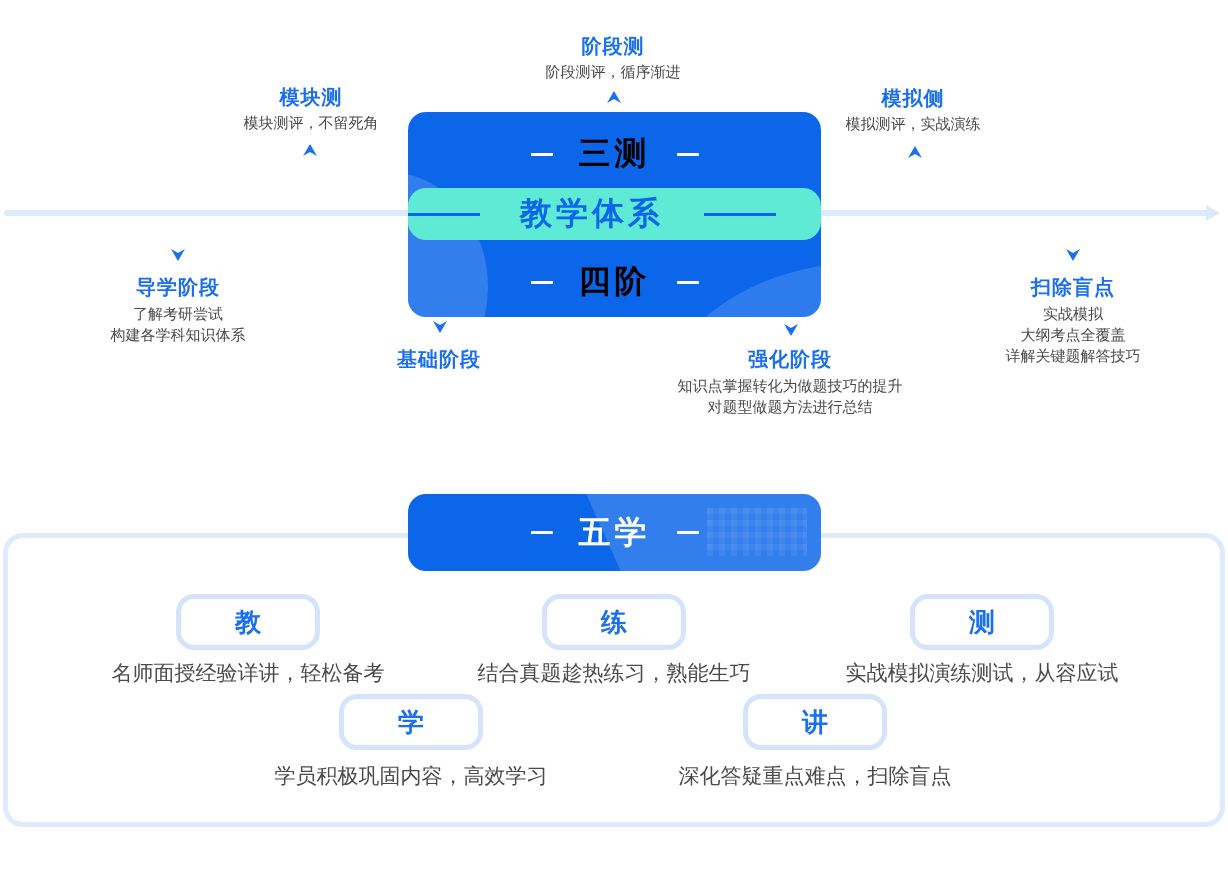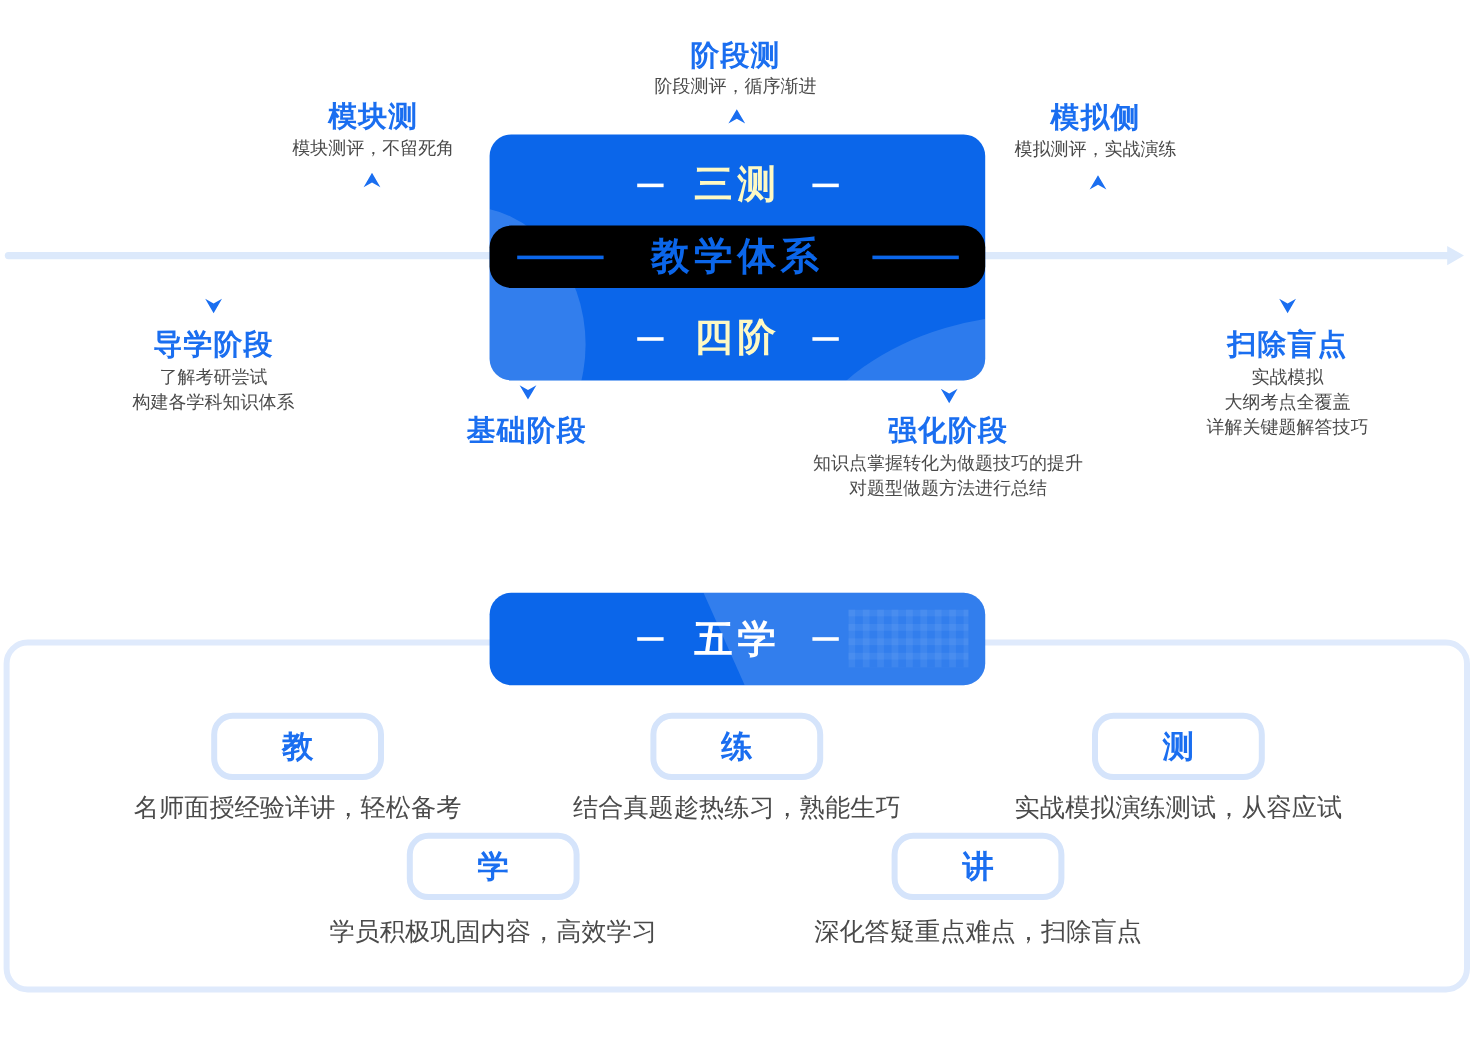--- a/index.html
+++ b/index.html
@@ -8,37 +8,37 @@
 
     .abs { position: absolute; }
     .center-x { transform: translateX(-50%); text-align: center; white-space: nowrap; }
 
     
     .timeline { left: 4px; top: 210px; width: 1206px; height: 6px; background: #dce9fb; border-radius: 3px; }
     .timeline-arrow { left: 1206px; top: 205px; width: 0; height: 0;
       border-top: 8px solid transparent; border-bottom: 8px solid transparent; border-left: 14px solid #dce9fb; }
 
     
-    .heading { font-weight: bold; font-size: 24px; color: #1a6ef0; letter-spacing: 1px; line-height: 26px; }
+    .heading { font-weight: bold; font-size: 20px; color: #1a6ef0; letter-spacing: 1px; line-height: 26px; }
     .desc { font-size: 15px; color: #4a4a4a; line-height: 21px; }
 
     .chev-up, .chev-down { width: 16px; height: 14px; }
     .chev-up svg, .chev-down svg { display: block; }
 
     
     .card { left: 408px; top: 112px; width: 413px; height: 205px; background: #0b66ea; border-radius: 18px; overflow: hidden; }
     .card .deco1 { position: absolute; left: -120px; top: 60px; width: 200px; height: 230px; border-radius: 50%; background: rgba(255,255,255,0.16); }
     .card .deco2 { position: absolute; left: 250px; top: 150px; width: 420px; height: 300px; border-radius: 50%; background: rgba(255,255,255,0.14); }
     .card-row { position: absolute; left: 0; width: 100%; display: flex; align-items: center; justify-content: center; gap: 26px; }
     .card-row .dash { width: 22px; height: 3px; background: #fff; }
-    .card-row .big { font-size: 32px; font-weight: bold; color: #fef9c3; letter-spacing: 4px; }
+    .card-row .big { font-size: 32px; font-weight: bold; color: #000000; letter-spacing: 4px; }
     .row-top { top: 20px; height: 44px; }
     .row-bottom { top: 148px; height: 44px; }
 
-    .pill { left: 408px; top: 188px; width: 413px; height: 52px; background: #000000; border-radius: 18px; display: flex; align-items: center; justify-content: center; gap: 40px; }
+    .pill { left: 408px; top: 188px; width: 413px; height: 52px; background: #5eead4; border-radius: 18px; display: flex; align-items: center; gap: 40px; }
     .pill .line { width: 72px; height: 3px; background: #0b66ea; }
     .pill .title { font-size: 32px; font-weight: bold; color: #0b66ea; letter-spacing: 4px; }
 
     
     .outer-box { left: 3px; top: 533px; width: 1222px; height: 294px; border: 5px solid #dfeafc; border-radius: 20px; }
     .five-card { left: 408px; top: 494px; width: 413px; height: 77px; background: #0b66ea; border-radius: 18px; overflow: hidden; display: flex; align-items: center; justify-content: center; gap: 26px; }
     .five-card .deco { position: absolute; left: 205px; top: -40px; width: 300px; height: 200px; background: rgba(255,255,255,0.16); transform: skewX(24deg); }
     .five-card .grid { position: absolute; right: 14px; top: 14px; width: 100px; height: 48px;
       background-image: linear-gradient(rgba(255,255,255,0.06) 50%, transparent 50%), linear-gradient(90deg, rgba(255,255,255,0.06) 50%, transparent 50%);
       background-size: 12px 12px; }

